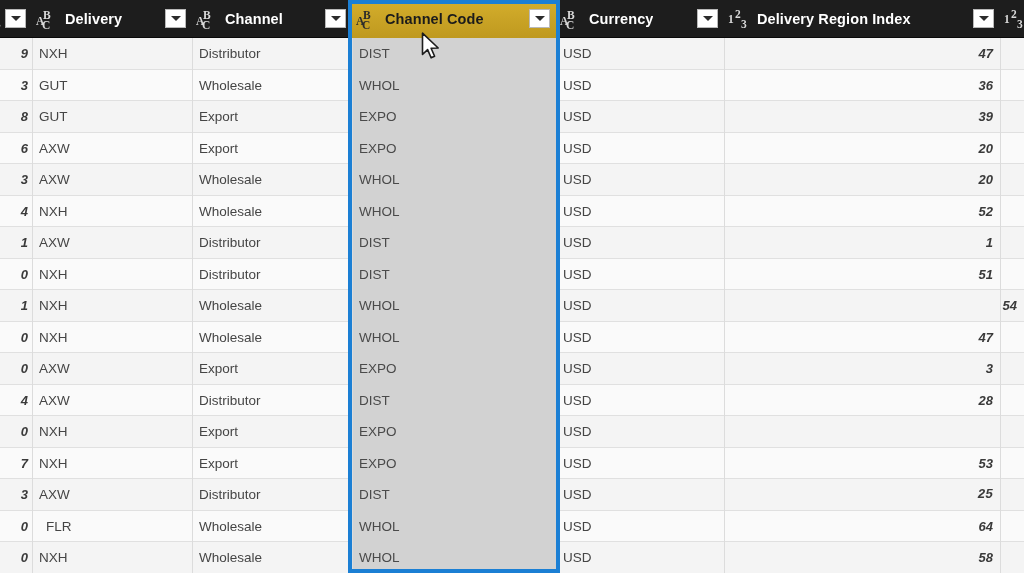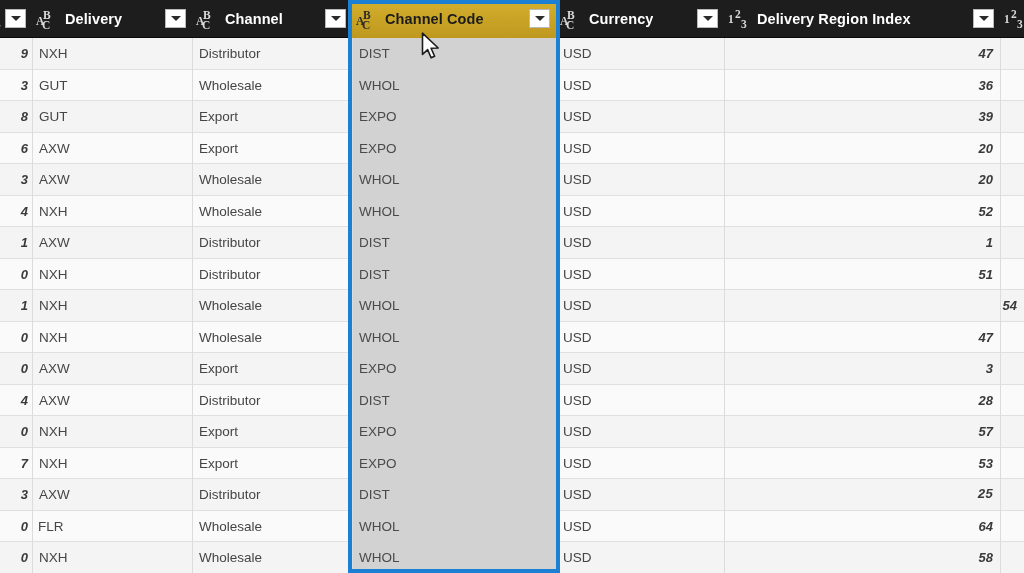--- a/index.html
+++ b/index.html
@@ -280,41 +280,40 @@
         <div class="cell selcol" style="left: 352px; width: 204px;">DIST</div>
         <div class="cell" style="left: 556px; width: 168px;">USD</div>
         <div class="cell num" style="left: 724px; width: 276px;">28</div>
       </div>
       <div class="row even" style="top: 378px;">
         <div class="cell idcol" style="left: -22px; width: 54px;">0</div>
         <div class="cell" style="left: 32px; width: 160px;">NXH</div>
         <div class="cell" style="left: 192px; width: 160px;">Export</div>
         <div class="cell selcol" style="left: 352px; width: 204px;">EXPO</div>
         <div class="cell" style="left: 556px; width: 168px;">USD</div>
-        <div class="cell num" style="left: 724px; width: 276px;">57</div>
       </div>
       <div class="row odd" style="top: 409.5px;">
         <div class="cell idcol" style="left: -22px; width: 54px;">7</div>
         <div class="cell" style="left: 32px; width: 160px;">NXH</div>
         <div class="cell" style="left: 192px; width: 160px;">Export</div>
         <div class="cell selcol" style="left: 352px; width: 204px;">EXPO</div>
         <div class="cell" style="left: 556px; width: 168px;">USD</div>
         <div class="cell num" style="left: 724px; width: 276px;">53</div>
       </div>
       <div class="row even" style="top: 441px;">
         <div class="cell idcol" style="left: -22px; width: 54px;">3</div>
         <div class="cell" style="left: 32px; width: 160px;">AXW</div>
         <div class="cell" style="left: 192px; width: 160px;">Distributor</div>
         <div class="cell selcol" style="left: 352px; width: 204px;">DIST</div>
         <div class="cell" style="left: 556px; width: 168px;">USD</div>
         <div class="cell num" style="left: 724px; width: 276px; font-family: Liberation Mono, monospace;">25</div>
       </div>
       <div class="row odd" style="top: 472.5px;">
         <div class="cell idcol" style="left: -22px; width: 54px;">0</div>
-        <div class="cell" style="left: 31px; width: 160px;">FLR</div>
+        <div class="cell" style="left: 39px; width: 160px;">FLR</div>
         <div class="cell" style="left: 192px; width: 160px;">Wholesale</div>
         <div class="cell selcol" style="left: 352px; width: 204px;">WHOL</div>
         <div class="cell" style="left: 556px; width: 168px;">USD</div>
         <div class="cell num" style="left: 724px; width: 276px;">64</div>
       </div>
       <div class="row even" style="top: 504px;">
         <div class="cell idcol" style="left: -22px; width: 54px;">0</div>
         <div class="cell" style="left: 32px; width: 160px;">NXH</div>
         <div class="cell" style="left: 192px; width: 160px;">Wholesale</div>
         <div class="cell selcol" style="left: 352px; width: 204px;">WHOL</div>

